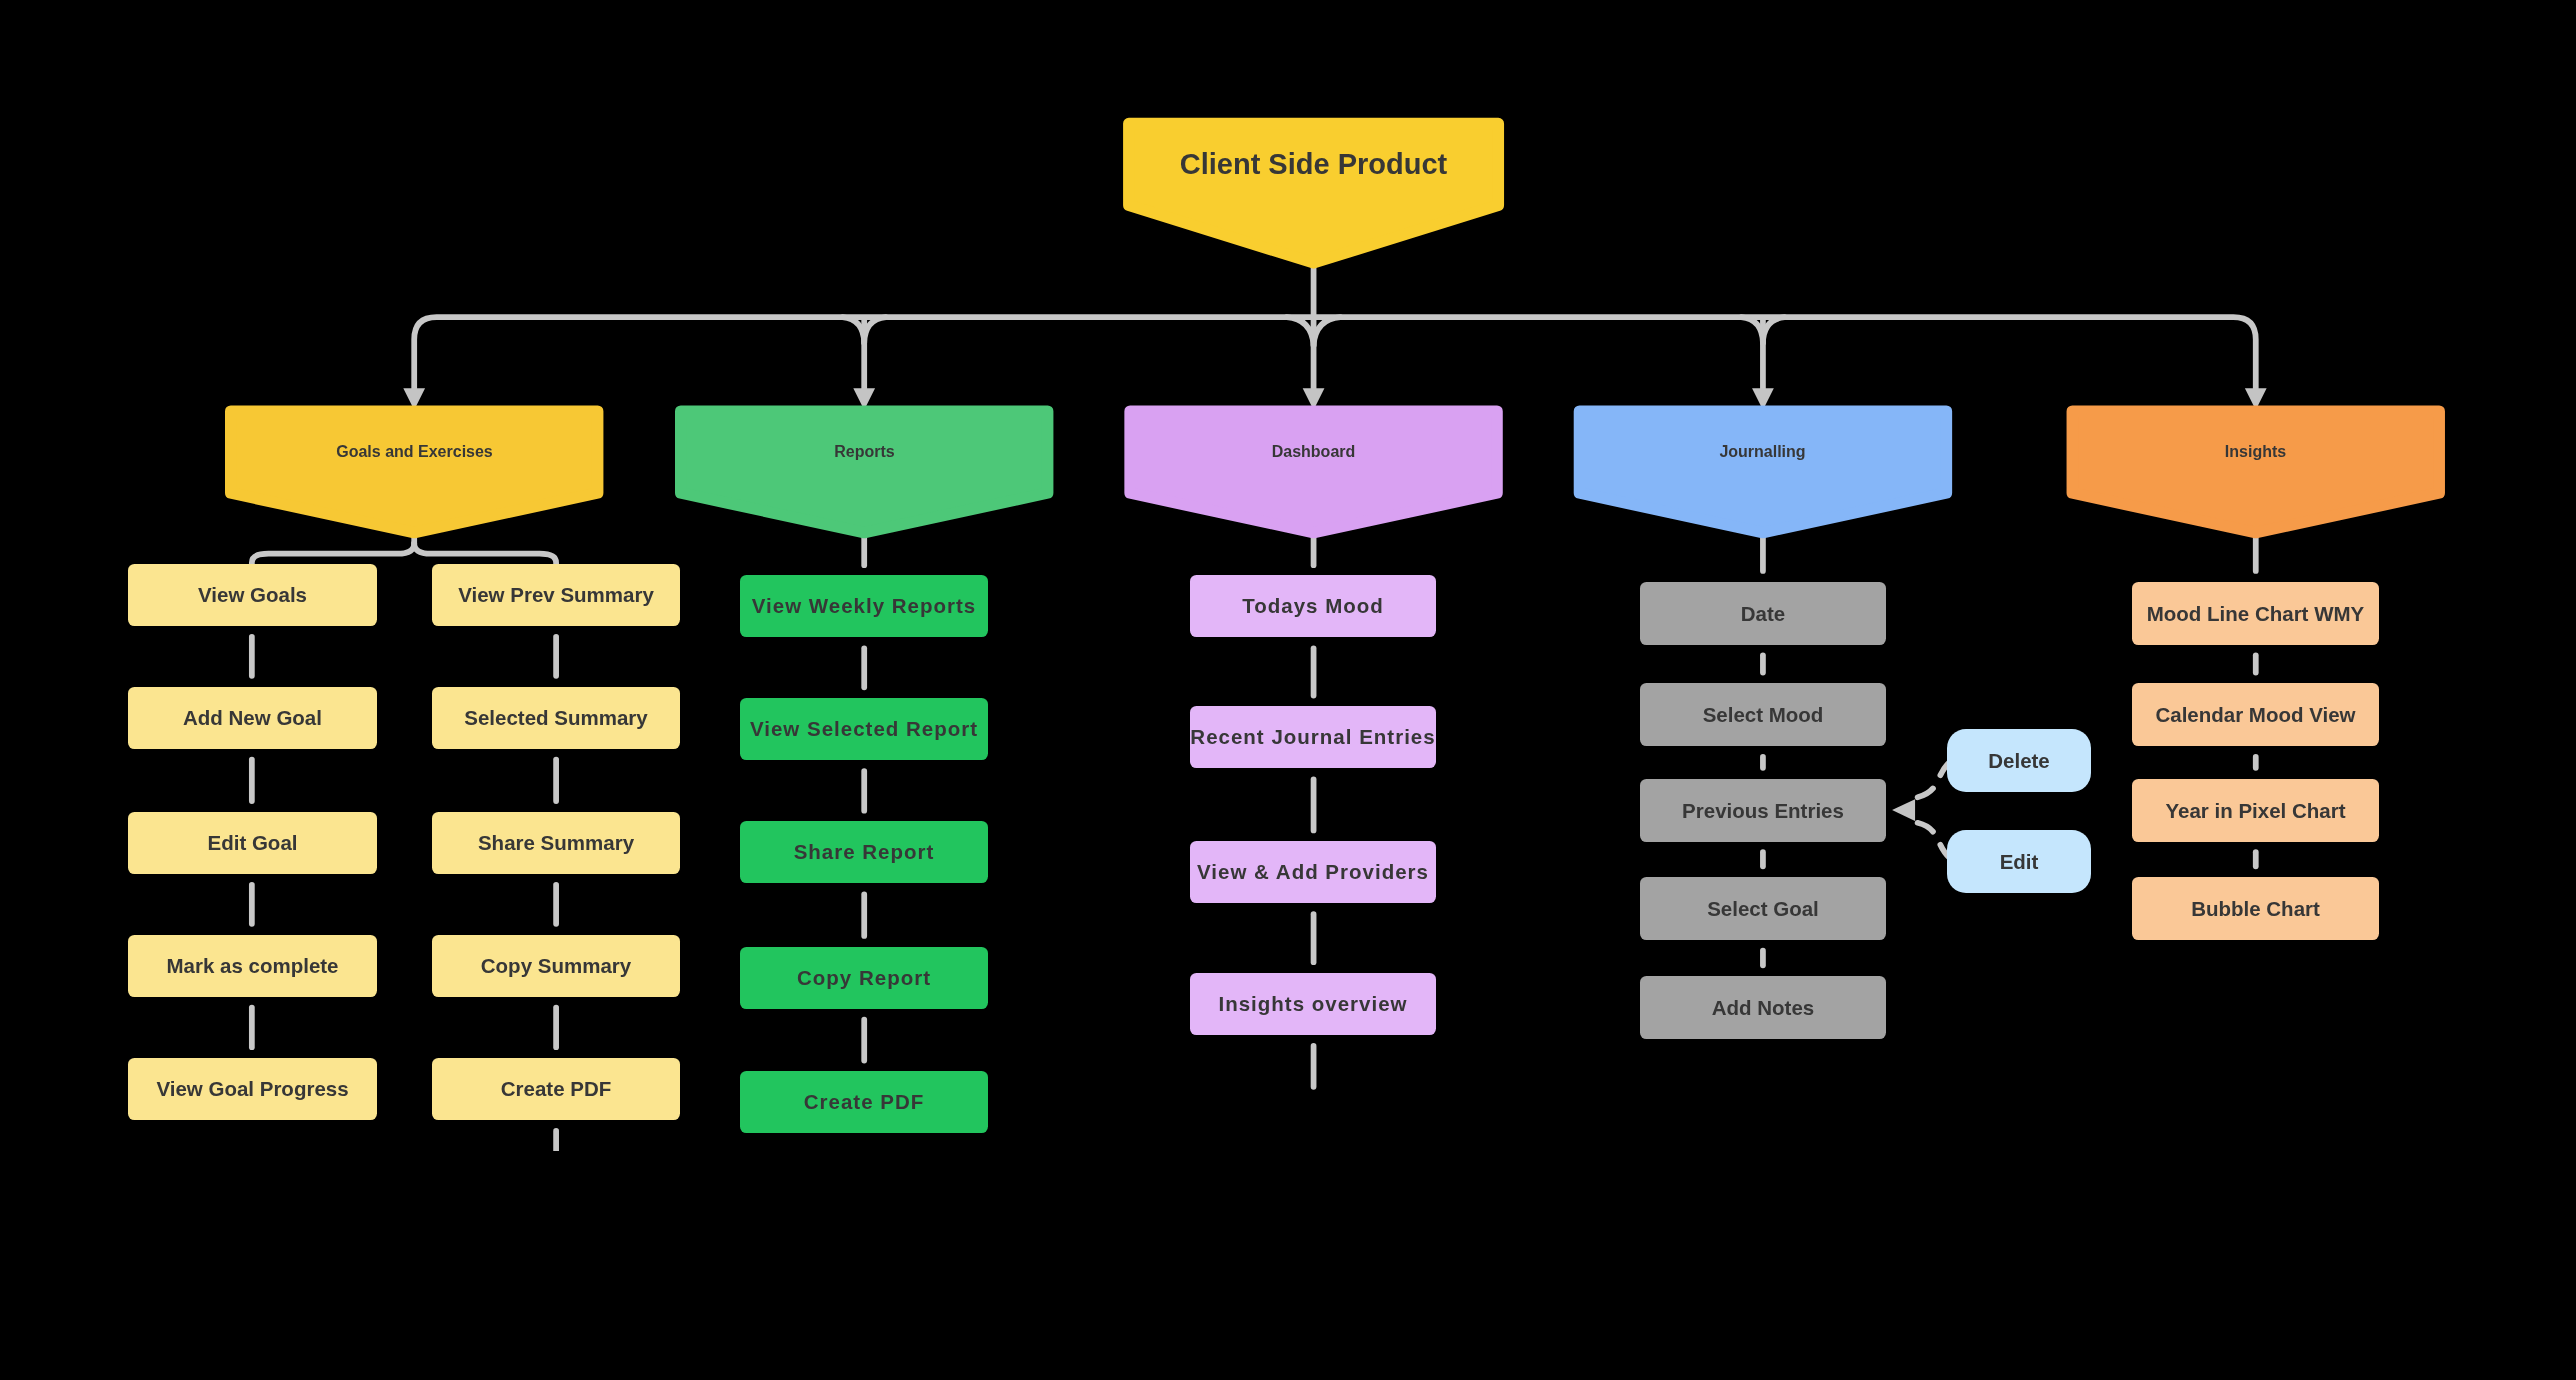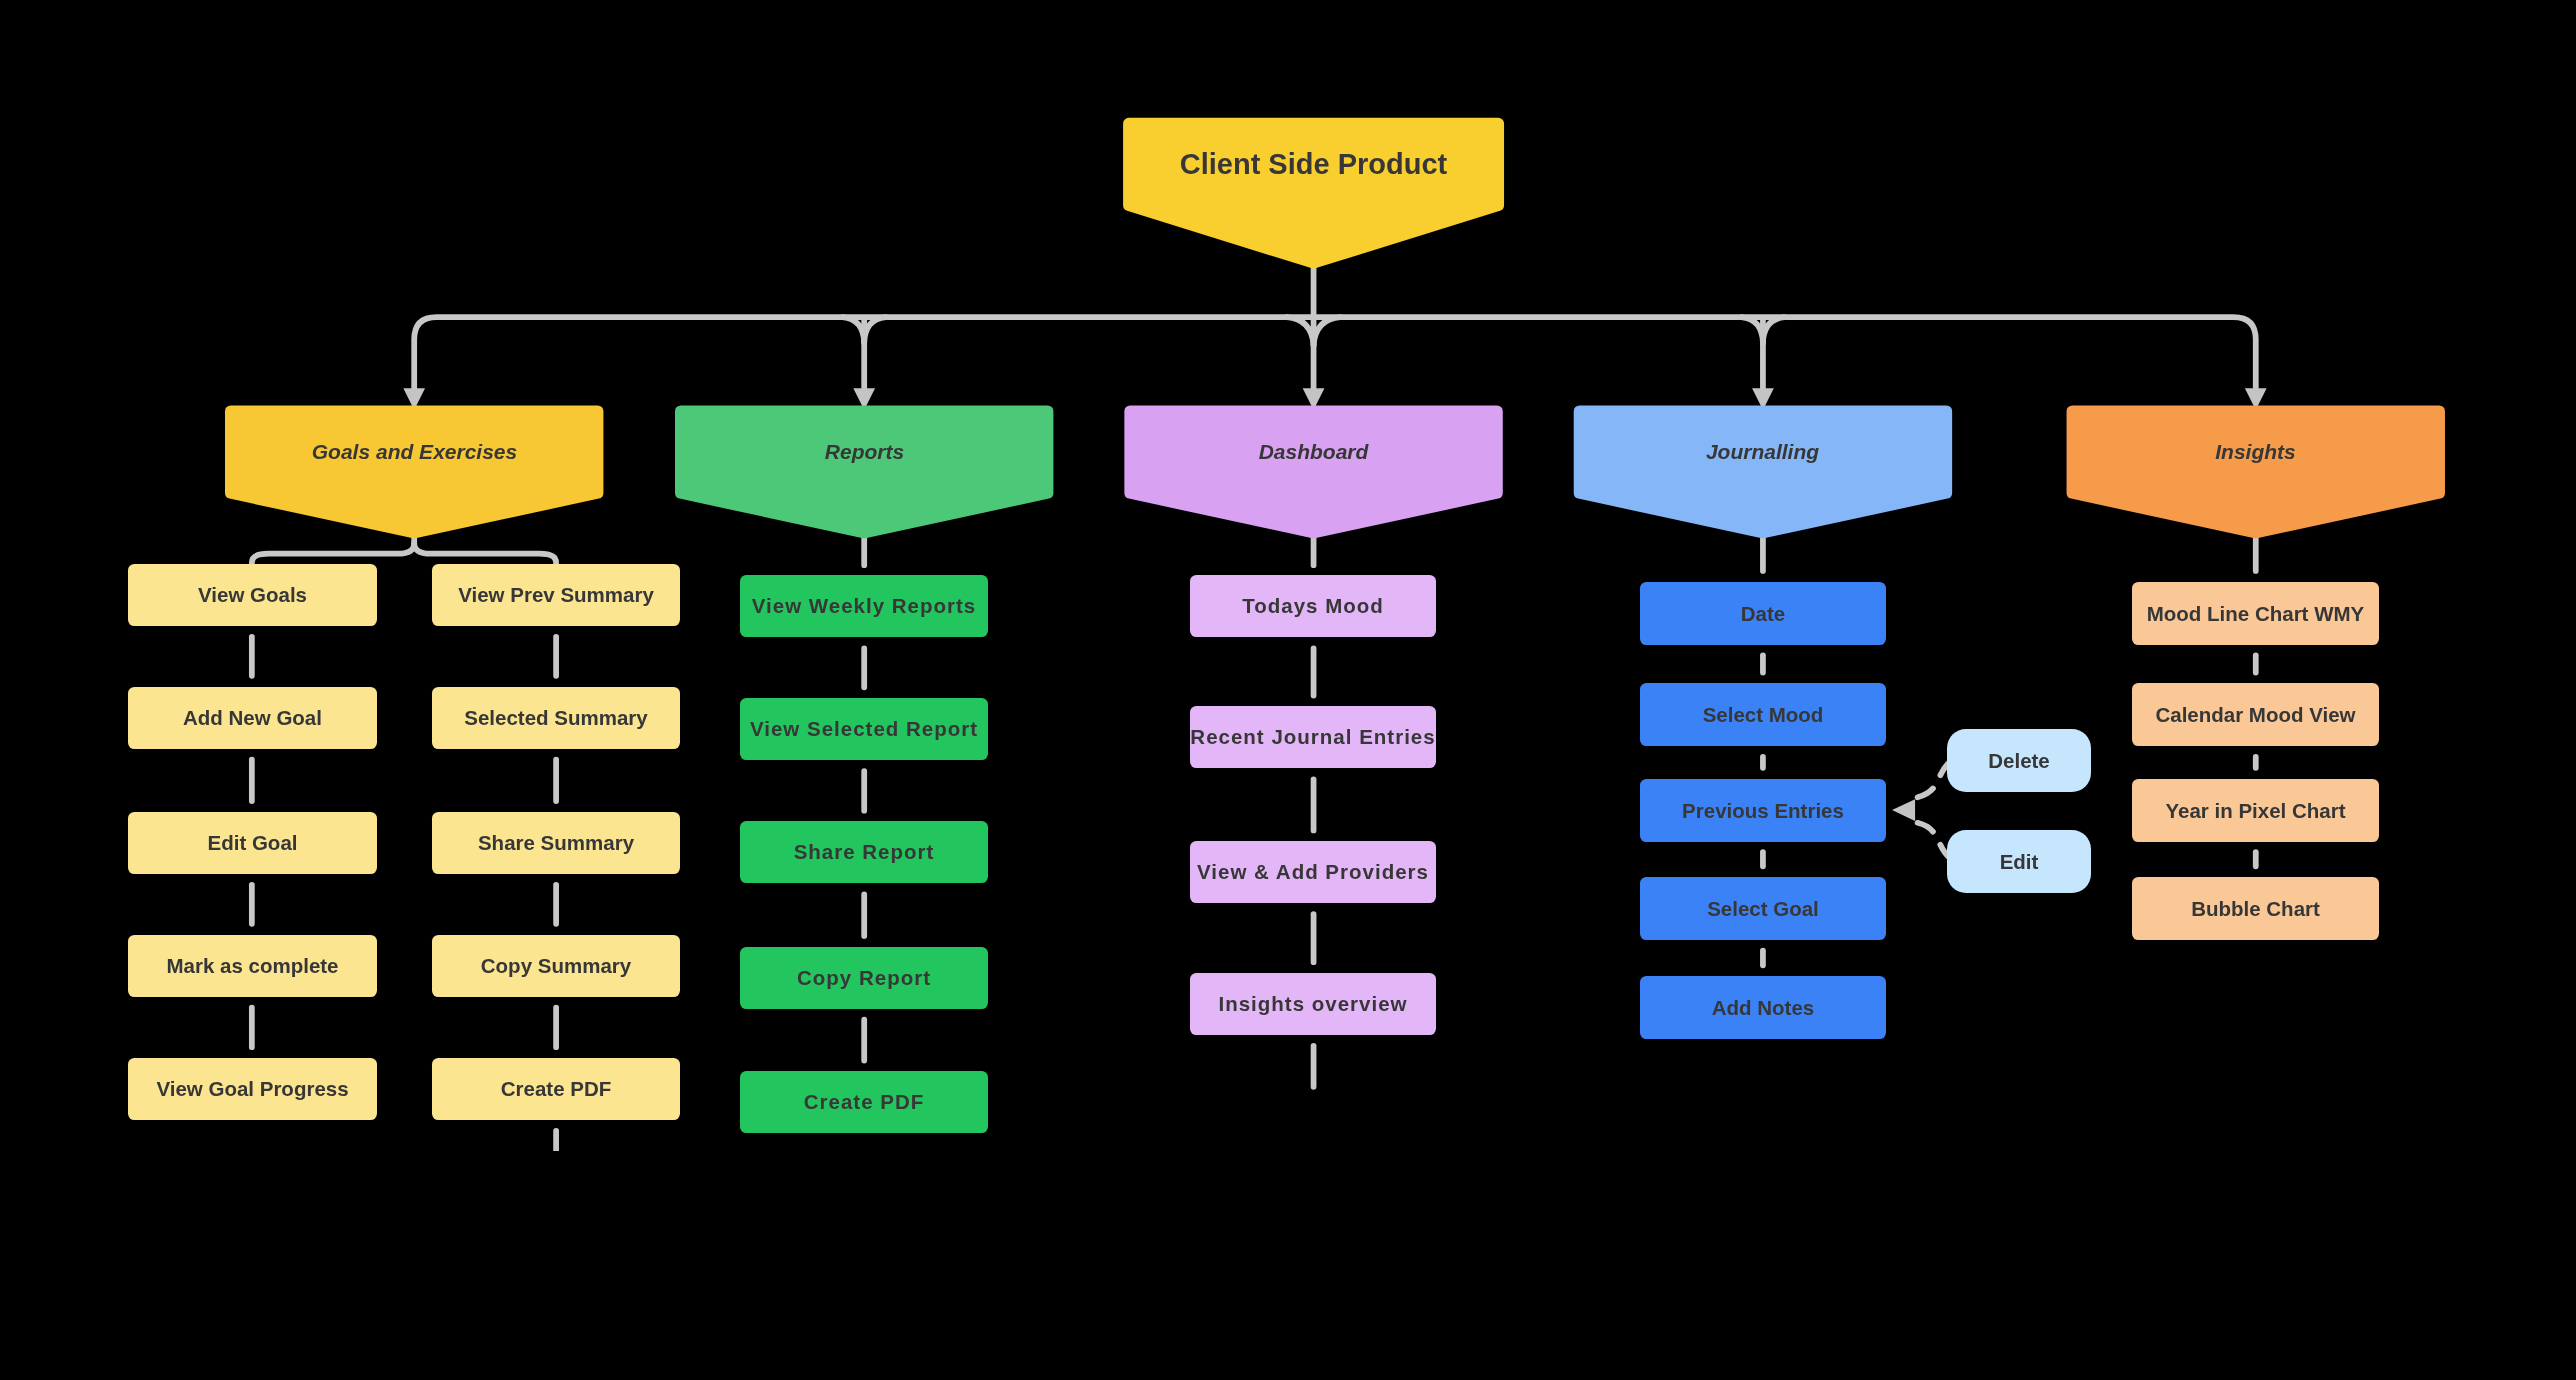--- a/index.html
+++ b/index.html
@@ -1,28 +1,28 @@
 <!DOCTYPE html>
 <html style="font-size:10.2px"><head>
 <meta charset="utf-8">
 <style>
   html,body{margin:0;padding:0;background:#000;}
   .stage{position:relative;width:2576px;height:1151px;background:#000;overflow:hidden;
          font-family:"Liberation Sans",sans-serif;}
   .links{position:absolute;left:0;top:0;width:2576px;height:1381px;}
   .lbl{position:absolute;display:flex;align-items:center;justify-content:center;
        text-align:center;color:#373737;font-weight:700;}
-  .pent-label{font-size:21px;font-style:italic;}
+  .pent-label{font-size:16px;}
   .top-label{font-size:29px;}
   .box{position:absolute;display:flex;align-items:center;justify-content:center;
        text-align:center;color:#373737;font-weight:700;font-size:20.5px;border-radius:6.4px;}
   .goals-item{background:#FBE590;}
   .reports-item{background:#22c55e;letter-spacing:1px;}
   .dash-item{background:#E3B6F8;letter-spacing:1px;}
-  .journal-item{background:#3b82f6;}
+  .journal-item{background:#a3a3a3;}
   .journal-side{background:#C5E6FD;border-radius:19px;}
   .insights-item{background:#FAC897;}
 </style>
 </head>
 <body>
 
 <div class="stage">
 
   <svg class="links" viewBox="0 0 4030 2160">
 

